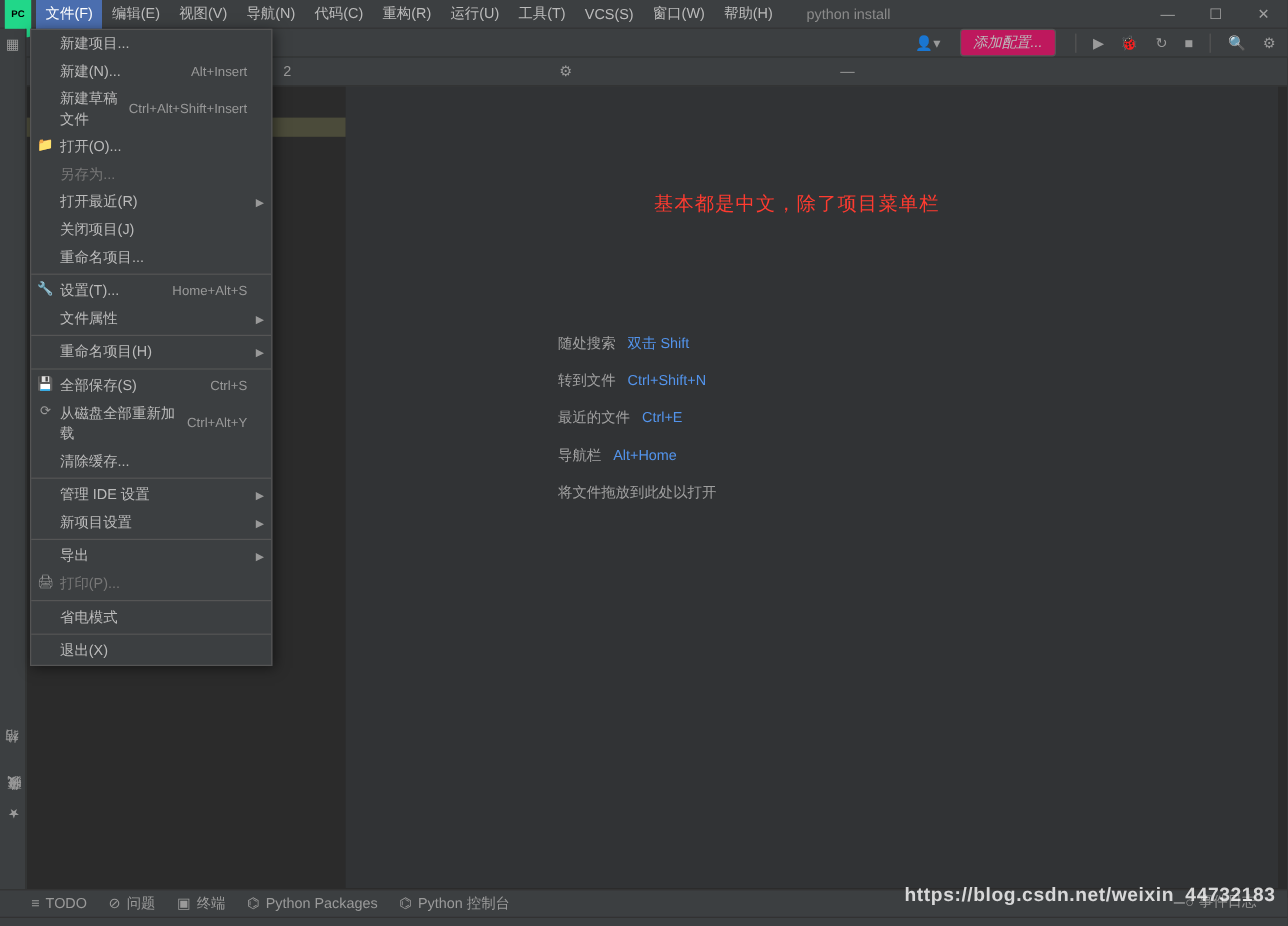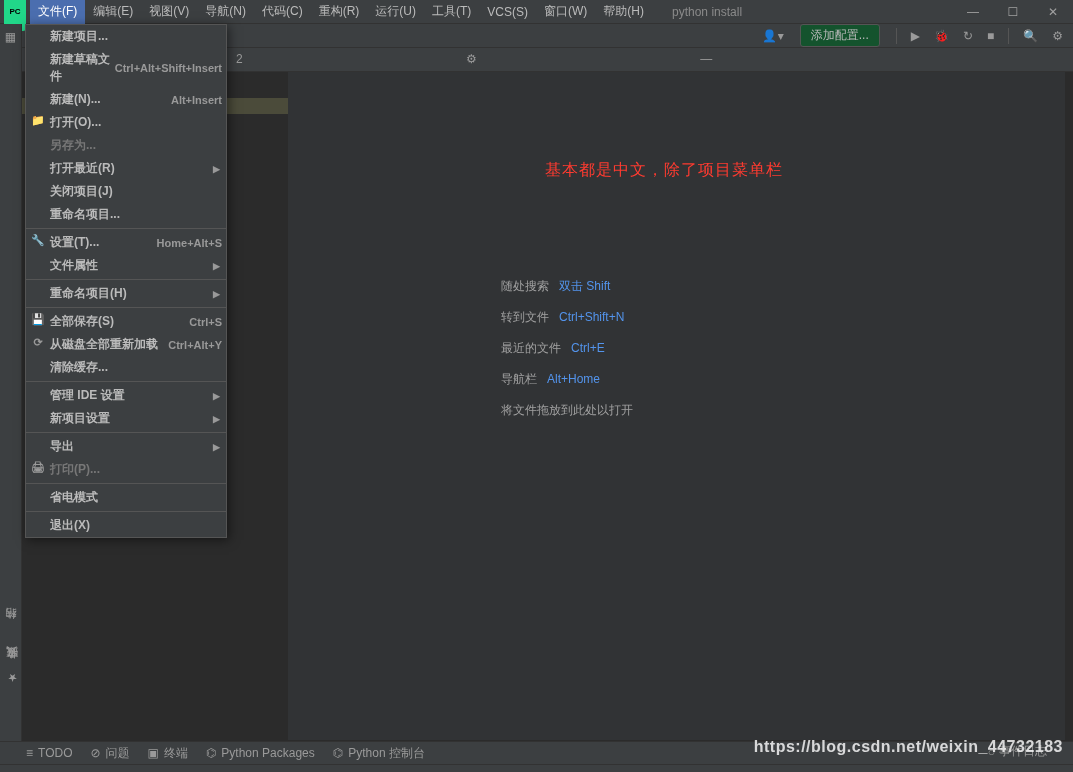--- a/index.html
+++ b/index.html
@@ -10,50 +10,50 @@
   .app-icon { width: 22px; height: 38px; margin: 0 4px; background: #21d789; border-radius: 3px; display:flex; align-items:center; justify-content:center; font-size:8px; color:#000; font-weight:bold;}
   .menu-item { padding: 6px 8px; cursor: default; color: #bbbbbb; }
   .menu-item.active { background: #4b6eaf; color: #fff; }
   .menubar-title { margin-left: 20px; color: #8a8a8a; font-size: 12px; }
   .window-controls { margin-left: auto; display:flex; }
   .win-btn { width: 40px; height: 24px; display:flex; align-items:center; justify-content:center; color:#a0a0a0; }
   
   
   .toolbar { height: 24px; background: #3c3f41; display:flex; align-items:center; justify-content:flex-end; border-bottom:1px solid #323232; padding-right:6px; gap:6px;}
   .toolbar .tb-btn { padding:2px 4px; color:#9a9a9a; display:flex; align-items:center; gap:4px;}
-  .config-btn { border:1px solid #555; border-radius:3px; padding:2px 10px; color:#bbb; margin:4px 6px; background:#14532d;}
+  .config-btn { border:1px solid #555; border-radius:3px; padding:2px 10px; color:#bbb; margin:4px 6px; background:#be185d;font-style:italic;}
   .toolbar .sep { width:1px; height:16px; background:#555; margin:0 4px;}
   
   
   .left-gutter { position:absolute; left:0; top:24px; bottom:24px; width:22px; background:#3c3f41; border-right:1px solid #323232; display:flex; flex-direction:column; align-items:center; }
   .left-gutter .gicon { margin:6px 0; color:#9a9a9a; }
   
   
   .dropdown { position:absolute; left:25px; top:24px; width:202px; background:#3c3f41; border:1px solid #555; box-shadow:2px 2px 10px rgba(0,0,0,0.5); z-index:100;}
-  .dd-item { display:flex; align-items:center; padding:3px 4px 3px 24px; color:#bbb; position:relative; min-height:20px;font-weight:bold;}
+  .dd-item { display:flex; align-items:center; padding:3px 20px 3px 24px; color:#bbb; position:relative; min-height:20px;}
   .dd-item.disabled { color:#777; }
   .dd-item .shortcut { margin-left:auto; color:#999; font-size:11px;}
   .dd-item .sub-arrow { position:absolute; right:6px; font-size:9px; color:#999; }
   .dd-sep { height:1px; background:#555; margin:2px 0; }
   .dd-item .lead-icon { position:absolute; left:5px; top:3px; width:14px; text-align:center; color:#9a9a9a; font-size:11px;}
   
   
   .tabbar { position:absolute; left:22px; right:0; top:48px; height:24px; background:#3c3f41; border-bottom:1px solid #323232;}
   .tabbar .ticon { margin-left:208px; padding:4px 6px; color:#9a9a9a; display:inline-block;}
   
   
   .editor { position:absolute; left:22px; right:0; top:48px; bottom:24px; background:#2b2b2b; }
   .editor-inner { position:absolute; left:266px; right:8px; top:8px; bottom:8px; background:#313335;}
   
   
   .annotation { position:absolute; left:545px; top:160px; color:#ff3b30; font-size:16px; font-weight:500; letter-spacing:1px;}
   
   
   .welcome { position:absolute; left:465px; top:278px; }
-  .welcome .row { margin-bottom:14px;margin-left:36px; }
+  .welcome .row { margin-bottom:14px; }
   .welcome .lbl { color:#a0a0a0; margin-right:10px; }
   .welcome .link { color:#5394ec; }
   .welcome .plain { color:#a0a0a0; }
   
   
   .bottombar { position:absolute; left:0; right:0; bottom:8px; height:23px; background:#3c3f41; border-top:1px solid #323232; display:flex; align-items:center; padding-left:26px; gap:18px;}
   .bottombar .bitem { display:flex; align-items:center; gap:5px; color:#9a9a9a; font-size:11px;}
   .statusbar { position:absolute; left:0; right:0; bottom:0; height:8px; background:#3c3f41; border-top:1px solid #323232;}
   .status-corner { position:absolute; right:26px; bottom:12px; color:#9a9a9a; font-size:11px; display:flex; align-items:center; gap:4px;}
   
@@ -120,26 +120,26 @@
   <div class="gicon">▦</div>
 </div>
 <div class="vtab1">结构</div>
 <div class="vtab2">★ <span>收藏夹</span></div>
 
 <div class="dropdown">
   <div class="dd-item">
       <span>新建项目...</span>
     </div>
   <div class="dd-item">
+      <span>新建(N)...</span>
+      <span class="shortcut">Alt+Insert</span>
+    </div>
+  <div class="dd-item">
       <span>新建草稿文件</span>
       <span class="shortcut">Ctrl+Alt+Shift+Insert</span>
-    </div>
-  <div class="dd-item">
-      <span>新建(N)...</span>
-      <span class="shortcut">Alt+Insert</span>
     </div>
   <div class="dd-item">
       <span class="lead-icon">📁</span>
       <span>打开(O)...</span>
     </div>
   <div class="dd-item disabled">
       <span>另存为...</span>
     </div>
   <div class="dd-item">
       <span>打开最近(R)</span>

